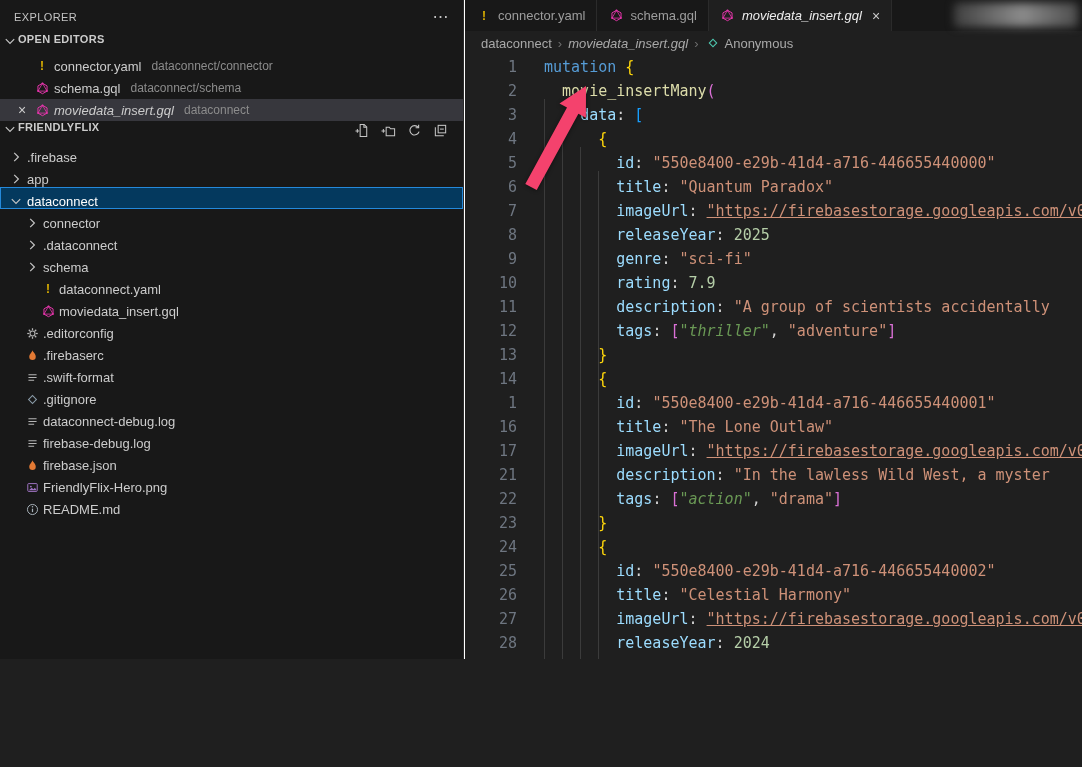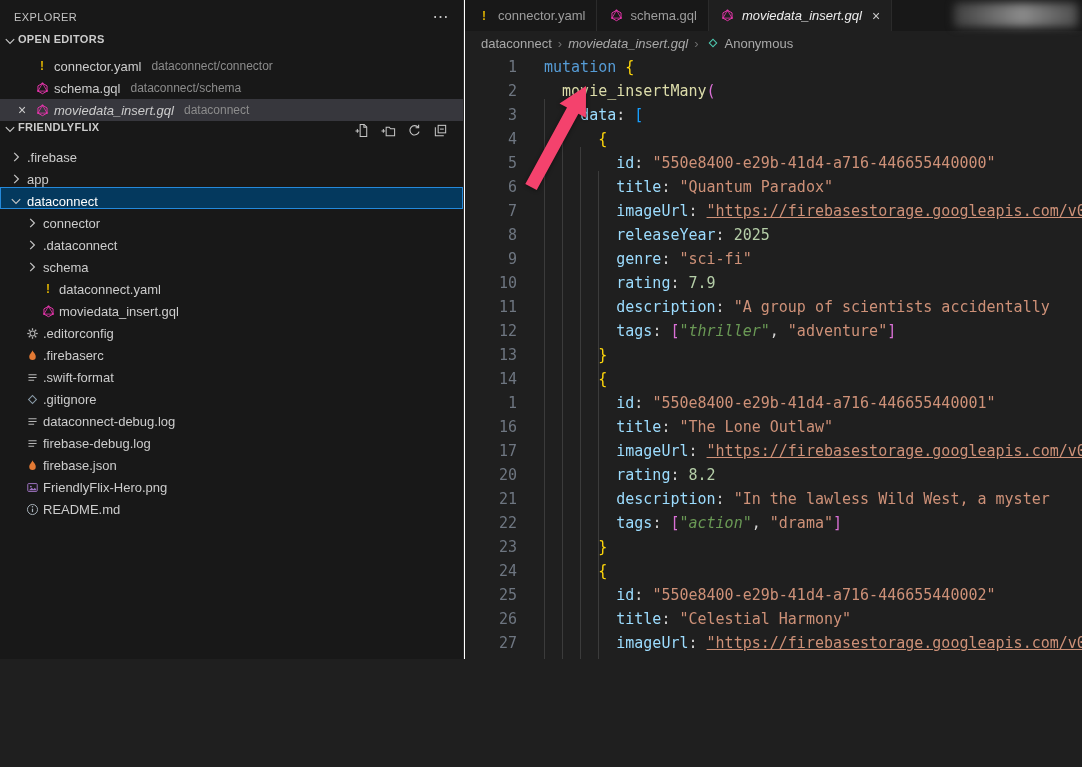--- a/index.html
+++ b/index.html
@@ -413,21 +413,20 @@
           <div class="line"><span class="ln">8</span><span class="lc"><span class="pl">        </span><span class="pr">releaseYear</span><span class="pl">: </span><span class="nu">2025</span></span></div>
           <div class="line"><span class="ln">9</span><span class="lc"><span class="pl">        </span><span class="pr">genre</span><span class="pl">: </span><span class="st">"sci-fi"</span></span></div>
           <div class="line"><span class="ln">10</span><span class="lc"><span class="pl">        </span><span class="pr">rating</span><span class="pl">: </span><span class="nu">7.9</span></span></div>
           <div class="line"><span class="ln">11</span><span class="lc"><span class="pl">        </span><span class="pr">description</span><span class="pl">: </span><span class="st">"A group of scientists accidentally</span></span></div>
           <div class="line"><span class="ln">12</span><span class="lc"><span class="pl">        </span><span class="pr">tags</span><span class="pl">: </span><span class="b2">[</span><span class="it">"thriller"</span><span class="pl">, </span><span class="st">"adventure"</span><span class="b2">]</span></span></div>
           <div class="line"><span class="ln">13</span><span class="lc"><span class="pl">      </span><span class="b1">}</span></span></div>
           <div class="line"><span class="ln">14</span><span class="lc"><span class="pl">      </span><span class="b1">{</span></span></div>
           <div class="line"><span class="ln">1</span><span class="lc"><span class="pl">        </span><span class="pr">id</span><span class="pl">: </span><span class="st">"550e8400-e29b-41d4-a716-446655440001"</span></span></div>
           <div class="line"><span class="ln">16</span><span class="lc"><span class="pl">        </span><span class="pr">title</span><span class="pl">: </span><span class="st">"The Lone Outlaw"</span></span></div>
           <div class="line"><span class="ln">17</span><span class="lc"><span class="pl">        </span><span class="pr">imageUrl</span><span class="pl">: </span><span class="lk">"https://firebasestorage.googleapis.com/v0</span></span></div>
-          <div class="line"><span class="ln">20</span><span class="lc"><span class="pl">        </span><span class="pr">rating</span><span class="pl">: </span><span class="nu">8.2</span></span></div>
           <div class="line"><span class="ln">21</span><span class="lc"><span class="pl">        </span><span class="pr">description</span><span class="pl">: </span><span class="st">"In the lawless Wild West, a myster</span></span></div>
           <div class="line"><span class="ln">22</span><span class="lc"><span class="pl">        </span><span class="pr">tags</span><span class="pl">: </span><span class="b2">[</span><span class="it">"action"</span><span class="pl">, </span><span class="st">"drama"</span><span class="b2">]</span></span></div>
           <div class="line"><span class="ln">23</span><span class="lc"><span class="pl">      </span><span class="b1">}</span></span></div>
           <div class="line"><span class="ln">24</span><span class="lc"><span class="pl">      </span><span class="b1">{</span></span></div>
           <div class="line"><span class="ln">25</span><span class="lc"><span class="pl">        </span><span class="pr">id</span><span class="pl">: </span><span class="st">"550e8400-e29b-41d4-a716-446655440002"</span></span></div>
           <div class="line"><span class="ln">26</span><span class="lc"><span class="pl">        </span><span class="pr">title</span><span class="pl">: </span><span class="st">"Celestial Harmony"</span></span></div>
           <div class="line"><span class="ln">27</span><span class="lc"><span class="pl">        </span><span class="pr">imageUrl</span><span class="pl">: </span><span class="lk">"https://firebasestorage.googleapis.com/v0</span></span></div>
           <div class="line"><span class="ln">28</span><span class="lc"><span class="pl">        </span><span class="pr">releaseYear</span><span class="pl">: </span><span class="nu">2024</span></span></div>
           <div class="line"><span class="ln">29</span><span class="lc"><span class="pl">        </span><span class="pr">genre</span><span class="pl">: </span><span class="st">"romance"</span></span></div>
         </div>

